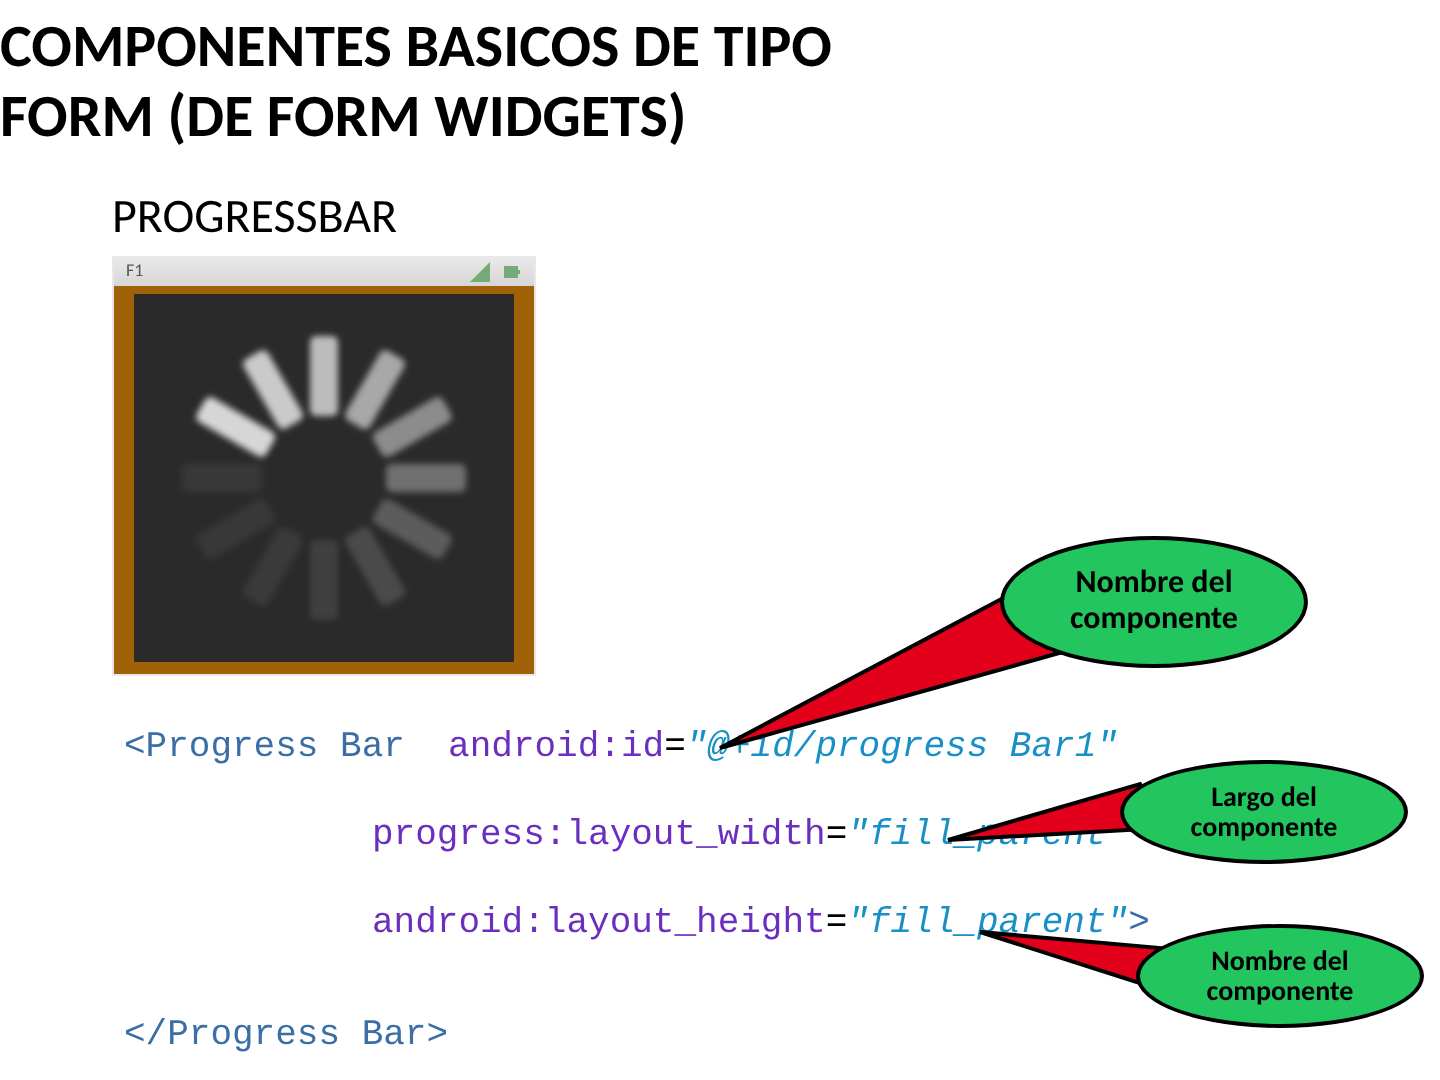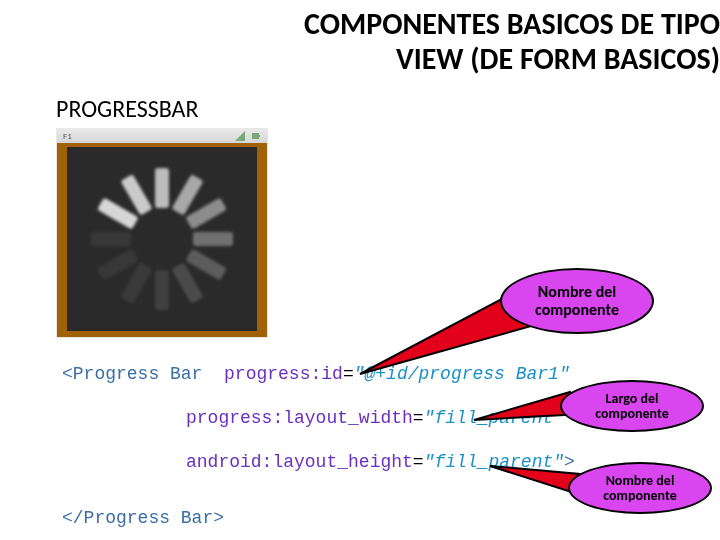--- a/index.html
+++ b/index.html
@@ -15,21 +15,21 @@
   .slide {
     position: relative;
     width: 720px;
     height: 540px;
   }
   .title {
     position: absolute;
     top: 6px;
     left: 0;
     width: 720px;
-    text-align: right;
+    text-align: left;
     font-weight: 700;
     font-size: 30px;
     line-height: 1.18;
   }
   .subtitle {
     position: absolute;
     top: 94px;
     left: 56px;
     font-weight: 400;
     font-size: 24px;
@@ -95,21 +95,21 @@
   .code2 { top: 408px; left: 186px; }
   .code3 { top: 452px; left: 186px; }
   .code4 { top: 508px; }
 
   .callout {
     position: absolute;
   }
   .callout svg { overflow: visible; }
   .callout .bubble {
     position: absolute;
-    background: #d946ef;
+    background: #22c55e;
     border: 2px solid #000;
     border-radius: 50%;
     display: flex;
     align-items: center;
     justify-content: center;
     text-align: center;
     font-weight: 700;
     line-height: 1.1;
     z-index: 2;
   }
@@ -120,21 +120,21 @@
   #callout3 { left: 490px; top: 448px; width: 220px; height: 72px; }
   #callout3 .bubble { left: 78px; top: 14px; width: 140px; height: 48px; font-size: 14px; }
 </style>
 </head>
 <body>
 
 <div class="slide">
 
   <div class="title">
     <span>COMPONENTES  BASICOS DE TIPO</span><br>
-    <span>VIEW (DE  FORM  BASICOS)</span>
+    <span>FORM (DE  FORM  WIDGETS)</span>
   </div>
 
   <div class="subtitle">PROGRESSBAR</div>
 
   <div class="emuwrap">
     <div class="emutop">
       <span style="position:absolute;left:6px;top:1px;font-size:9px;color:#555">F1</span>
       <svg class="icon sig" viewBox="0 0 10 10">
           <polygon points="0,10 10,10 10,0" fill="#7a7"></polygon>
         </svg>
@@ -156,21 +156,21 @@
         <div class="wedge" style="transform:rotate(240deg);background:#383838"></div>
         <div class="wedge" style="transform:rotate(270deg);background:#383838"></div>
         <div class="wedge" style="transform:rotate(300deg);background:#d6d6d6"></div>
         <div class="wedge" style="transform:rotate(330deg);background:#cacaca"></div>
       </div>
     </div>
   </div>
 
   <div class="code code1">
     <span class="tag">&lt;Progress Bar</span>&nbsp;
-    <span class="attr">progress:id</span><span class="eq">=</span><span class="str">"@+id/progress Bar1"</span>
+    <span class="attr">android:id</span><span class="eq">=</span><span class="str">"@+id/progress Bar1"</span>
   </div>
   <div class="code code2">
     <span class="attr">progress:layout_width</span><span class="eq">=</span><span class="str">"fill_parent"</span>
   </div>
   <div class="code code3">
     <span class="attr">android:layout_height</span><span class="eq">=</span><span class="str">"fill_parent"</span><span class="tag" style="font-style:normal">&gt;</span>
   </div>
   <div class="code code4">
     <span class="tag">&lt;/Progress Bar&gt;</span>
   </div>

